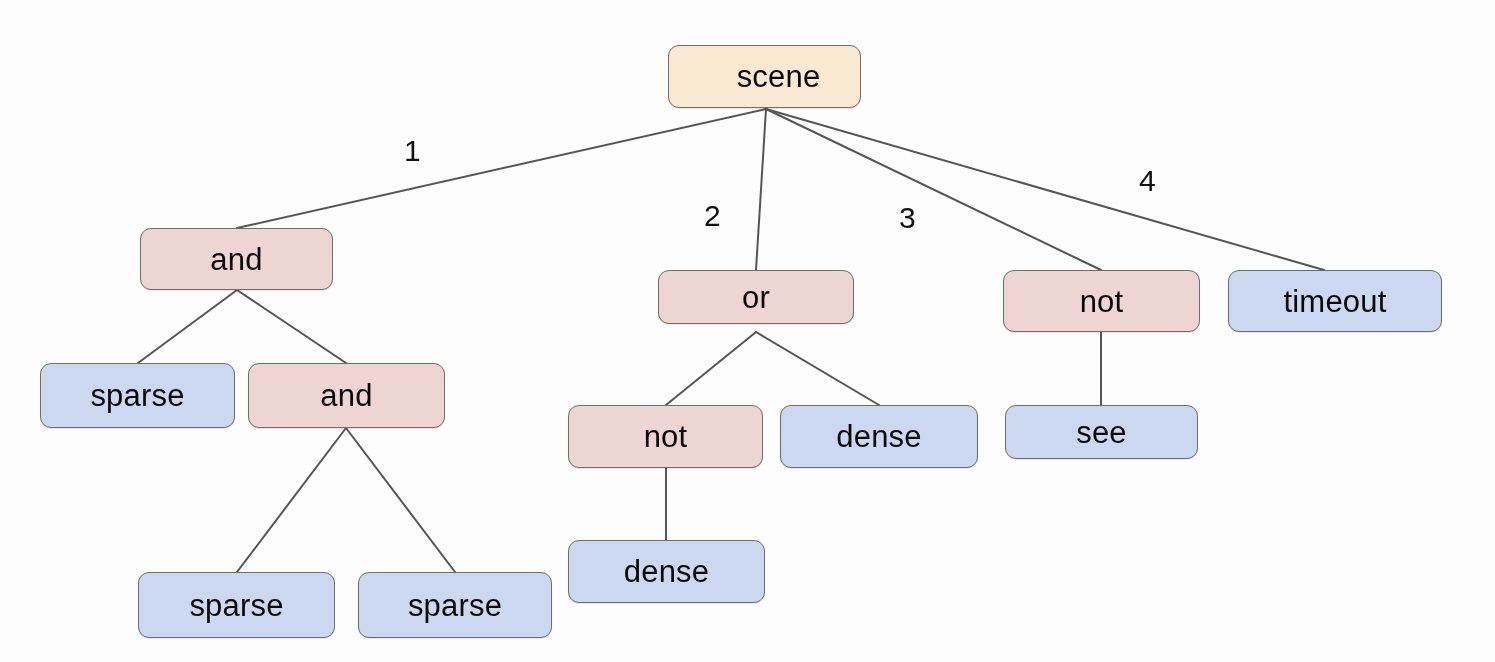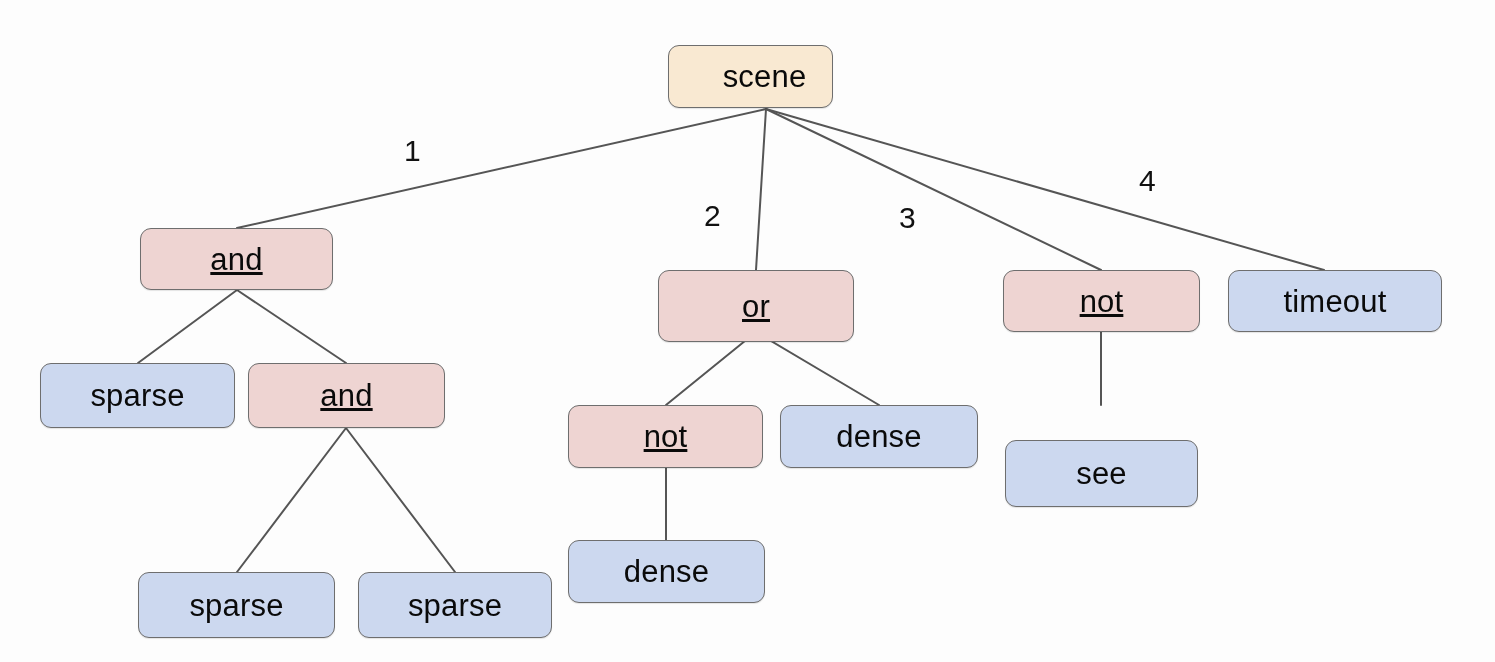--- a/index.html
+++ b/index.html
@@ -30,21 +30,21 @@
     border-radius: 11px;
     display: flex;
     align-items: center;
     justify-content: center;
     color: #0a0a0a;
     font-size: 31px;
     line-height: 1;
     letter-spacing: 0.2px;
     box-shadow: 0 1px 1px rgba(0,0,0,0.10);
   }
-  .node.op   { background: #eed4d2; text-decoration: underline; }
+  .node.op   { background: #eed4d2; }
   .node.leaf { background: #ccd8ef; }
   .node.root { background: #f9e9d2; }
   .edge-label {
     position: absolute;
     color: #111111;
     font-size: 30px;
     line-height: 1;
     white-space: nowrap;
   }
 </style>
@@ -60,30 +60,30 @@
       <line x1="237" y1="290" x2="138" y2="363" stroke="#555555" stroke-width="2" stroke-linecap="round"></line>
       <line x1="237" y1="290" x2="346" y2="363" stroke="#555555" stroke-width="2" stroke-linecap="round"></line>
       <line x1="346" y1="428" x2="237" y2="572" stroke="#555555" stroke-width="2" stroke-linecap="round"></line>
       <line x1="346" y1="428" x2="455" y2="572" stroke="#555555" stroke-width="2" stroke-linecap="round"></line>
       <line x1="756" y1="332" x2="666" y2="405" stroke="#555555" stroke-width="2" stroke-linecap="round"></line>
       <line x1="756" y1="332" x2="879" y2="405" stroke="#555555" stroke-width="2" stroke-linecap="round"></line>
       <line x1="666" y1="468" x2="666" y2="540" stroke="#555555" stroke-width="2" stroke-linecap="round"></line>
       <line x1="1101" y1="332" x2="1101" y2="405" stroke="#555555" stroke-width="2" stroke-linecap="round"></line>
     </svg>
   <div id="node-layer">
-      <div class="node root" style="left: 668px; top: 45px; width: 165px; height: 63px; padding-left: 28px;">scene</div>
+      <div class="node root" style="left: 668px; top: 45px; width: 193px; height: 63px; padding-left: 28px;">scene</div>
       <div class="node op" style="left: 140px; top: 228px; width: 193px; height: 62px;">and</div>
-      <div class="node op" style="left: 658px; top: 270px; width: 196px; height: 72px;">or</div>
+      <div class="node op" style="left: 658px; top: 270px; width: 196px; height: 54px;">or</div>
       <div class="node op" style="left: 1003px; top: 270px; width: 197px; height: 62px;">not</div>
       <div class="node leaf" style="left: 1228px; top: 270px; width: 214px; height: 62px;">timeout</div>
       <div class="node leaf" style="left: 40px; top: 363px; width: 195px; height: 65px;">sparse</div>
       <div class="node op" style="left: 248px; top: 363px; width: 197px; height: 65px;">and</div>
       <div class="node op" style="left: 568px; top: 405px; width: 195px; height: 63px;">not</div>
       <div class="node leaf" style="left: 780px; top: 405px; width: 198px; height: 63px;">dense</div>
-      <div class="node leaf" style="left: 1005px; top: 405px; width: 193px; height: 67px; margin-top: 35px;">see</div>
+      <div class="node leaf" style="left: 1005px; top: 405px; width: 193px; height: 54px;">see</div>
       <div class="node leaf" style="left: 568px; top: 540px; width: 197px; height: 63px;">dense</div>
       <div class="node leaf" style="left: 138px; top: 572px; width: 197px; height: 66px;">sparse</div>
       <div class="node leaf" style="left: 358px; top: 572px; width: 194px; height: 66px;">sparse</div>
     </div>
   <div id="label-layer">
       <div class="edge-label" style="left: 404px; top: 136px;">1</div>
       <div class="edge-label" style="left: 704px; top: 201px;">2</div>
       <div class="edge-label" style="left: 899px; top: 203px;">3</div>
       <div class="edge-label" style="left: 1139px; top: 166px;">4</div>
     </div>

